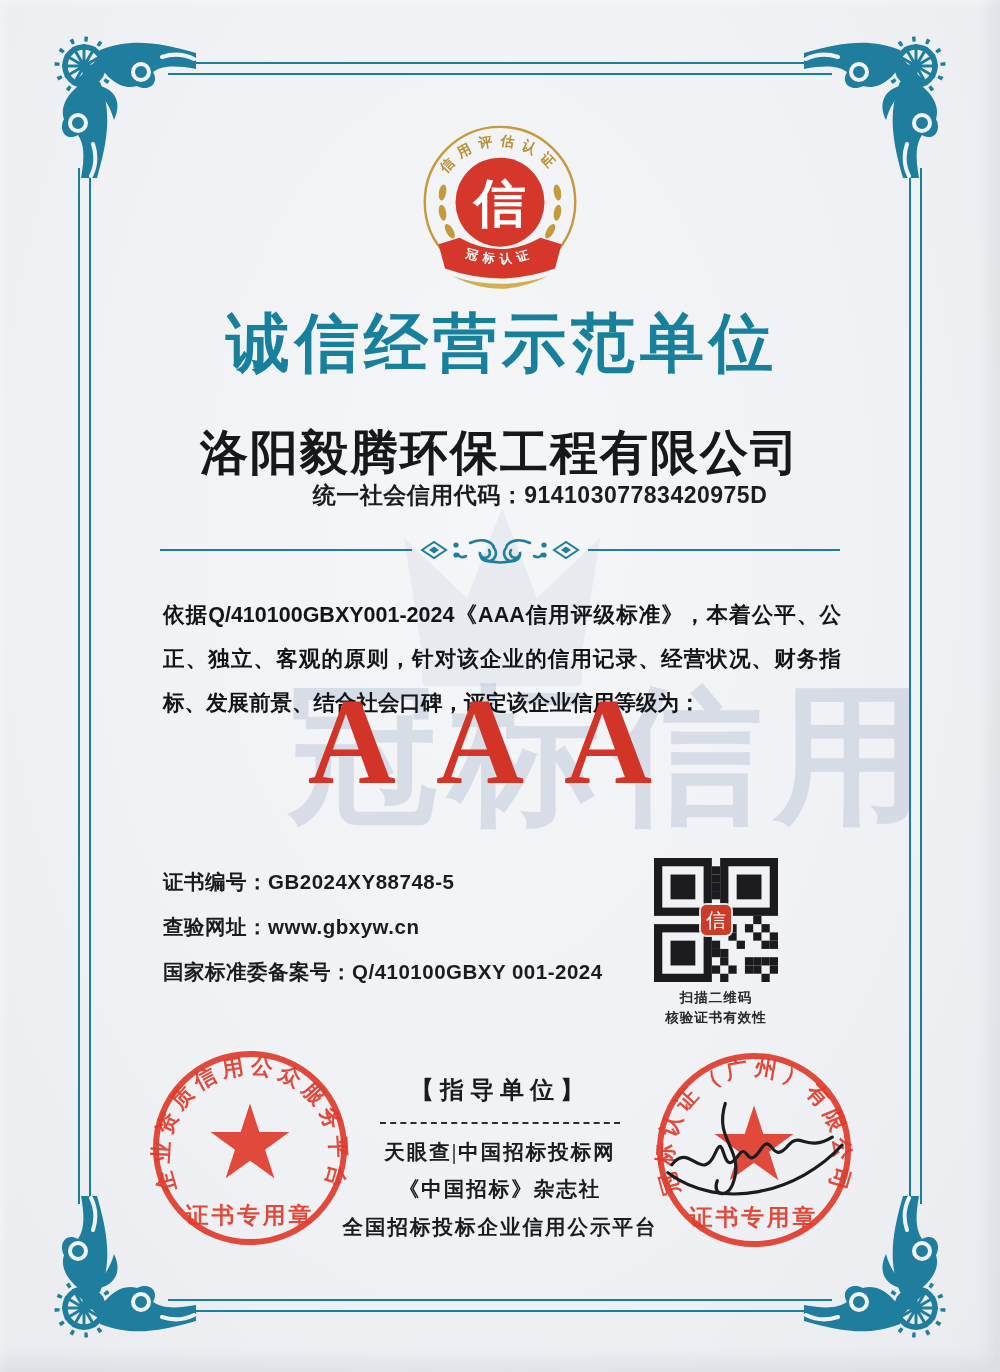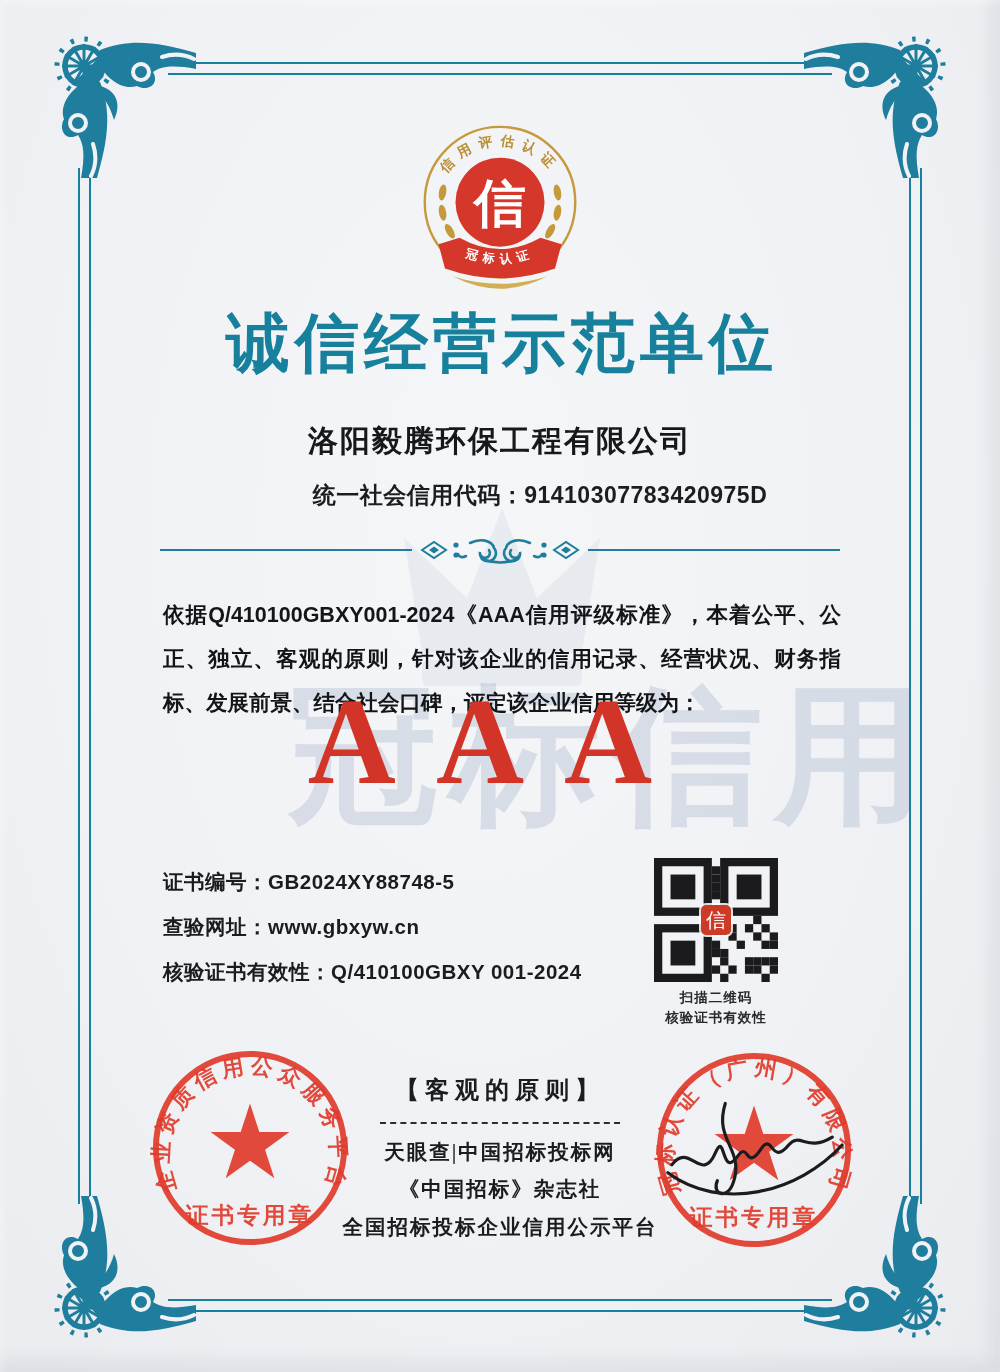--- a/index.html
+++ b/index.html
@@ -21,21 +21,21 @@
   
   .wm{position:absolute;z-index:0;white-space:nowrap;font-weight:900;pointer-events:none;}
   .wm-cn{left:288px;top:680px;font-size:150px;line-height:1;letter-spacing:12px;color:rgba(152,170,195,.30);}
   .wm-latin{left:286px;top:828px;font-size:45px;letter-spacing:7px;color:rgba(158,190,220,.50);}
   .wm-crown{left:372px;top:468px;opacity:.6;}
   
   .emblem{position:absolute;left:411px;top:118px;z-index:2;}
   .title{position:absolute;top:300px;left:2px;width:100%;text-align:center;z-index:2;
     font-size:64px;font-weight:900;letter-spacing:5px;color:var(--teal);}
   .company{position:absolute;top:421px;left:0;width:100%;text-align:center;z-index:2;
-    font-size:30px;font-weight:700;letter-spacing:2px;color:#17181c;}
+    font-size:48px;font-weight:700;letter-spacing:2px;color:#17181c;}
   .code{position:absolute;top:480px;left:0;width:100%;text-align:center;z-index:2;
     font-size:23px;font-weight:700;color:#1c1d21;letter-spacing:.5px;margin-left:40px;}
   .divider{position:absolute;top:534px;left:160px;width:680px;height:32px;z-index:2;}
   
   .statement{position:absolute;left:163px;top:593px;width:678px;z-index:2;
     font-size:21.5px;line-height:2.05;text-align:justify;color:#141518;font-weight:700;}
   .grade{position:absolute;top:672px;left:0;width:100%;text-align:center;z-index:2;
     font-family:"Liberation Serif","DejaVu Serif",serif;font-size:122px;font-weight:900;
     color:var(--red);letter-spacing:40px;box-sizing:border-box;}
   
@@ -162,21 +162,21 @@
         <path d="M374,22 q6,3 8,-2"></path>
     </g>
   </svg>
 
   <div class="statement">依据Q/410100GBXY001-2024《AAA信用评级标准》，本着公平、公正、独立、客观的原则，针对该企业的信用记录、经营状况、财务指标、发展前景、结合社会口碑，评定该企业信用等级为：</div>
   <div class="grade">AAA</div>
 
   <div class="details">
     <div class="drow"><span>证书编号：</span><span>GB2024XY88748-5</span></div>
     <div class="drow"><span>查验网址：</span><span>www.gbxyw.cn</span></div>
-    <div class="drow"><span>核验证书有效性：</span><span>Q/410100GBXY 001-2024</span></div>
+    <div class="drow"><span>国家标准委备案号：</span><span>Q/410100GBXY 001-2024</span></div>
   </div>
 
   <div class="qrbox">
     <div class="qrwrap">
       <svg id="qr-svg" width="124" height="124" viewBox="0 0 120 120">
           <rect x="56" y="8" width="8" height="8" fill="#1b1b1d"></rect>
           <rect x="56" y="16" width="8" height="8" fill="#1b1b1d"></rect>
           <rect x="56" y="24" width="8" height="8" fill="#1b1b1d"></rect>
           <rect x="56" y="32" width="8" height="8" fill="#1b1b1d"></rect>
           <rect x="56" y="80" width="8" height="8" fill="#1b1b1d"></rect>
@@ -217,21 +217,21 @@
         </svg>
       <div class="qr-seal">信</div>
     </div>
     <div class="qrcap">
       <div>扫描二维码</div>
       <div>核验证书有效性</div>
     </div>
   </div>
 
   <div class="guide">
-    <div class="guide-title">【客观的原则】</div>
+    <div class="guide-title">【指导单位】</div>
     <div class="guide-dashes"></div>
     <div class="org">天眼查|中国招标投标网</div>
     <div class="org">《中国招标》杂志社</div>
     <div class="org">全国招标投标企业信用公示平台</div>
   </div>
 
   <svg class="seal seal-left" width="208" height="208" viewBox="0 0 210 210">
     <circle cx="105" cy="105" r="95" fill="none" stroke="#df3b2b" stroke-width="6" stroke-opacity=".92"></circle>
     <path d="M105,60 L114.4,88.9 L144.8,88.9 L120.2,106.8 L129.6,135.6 L105,117.8 L80.4,135.6 L89.8,106.8 L65.2,88.9 L95.6,88.9 Z" fill="#df3b2b" fill-opacity=".92"></path>
     <path id="sealarcL" d="M28,140 A82,82 0 1 1 182,140" fill="none"></path>

